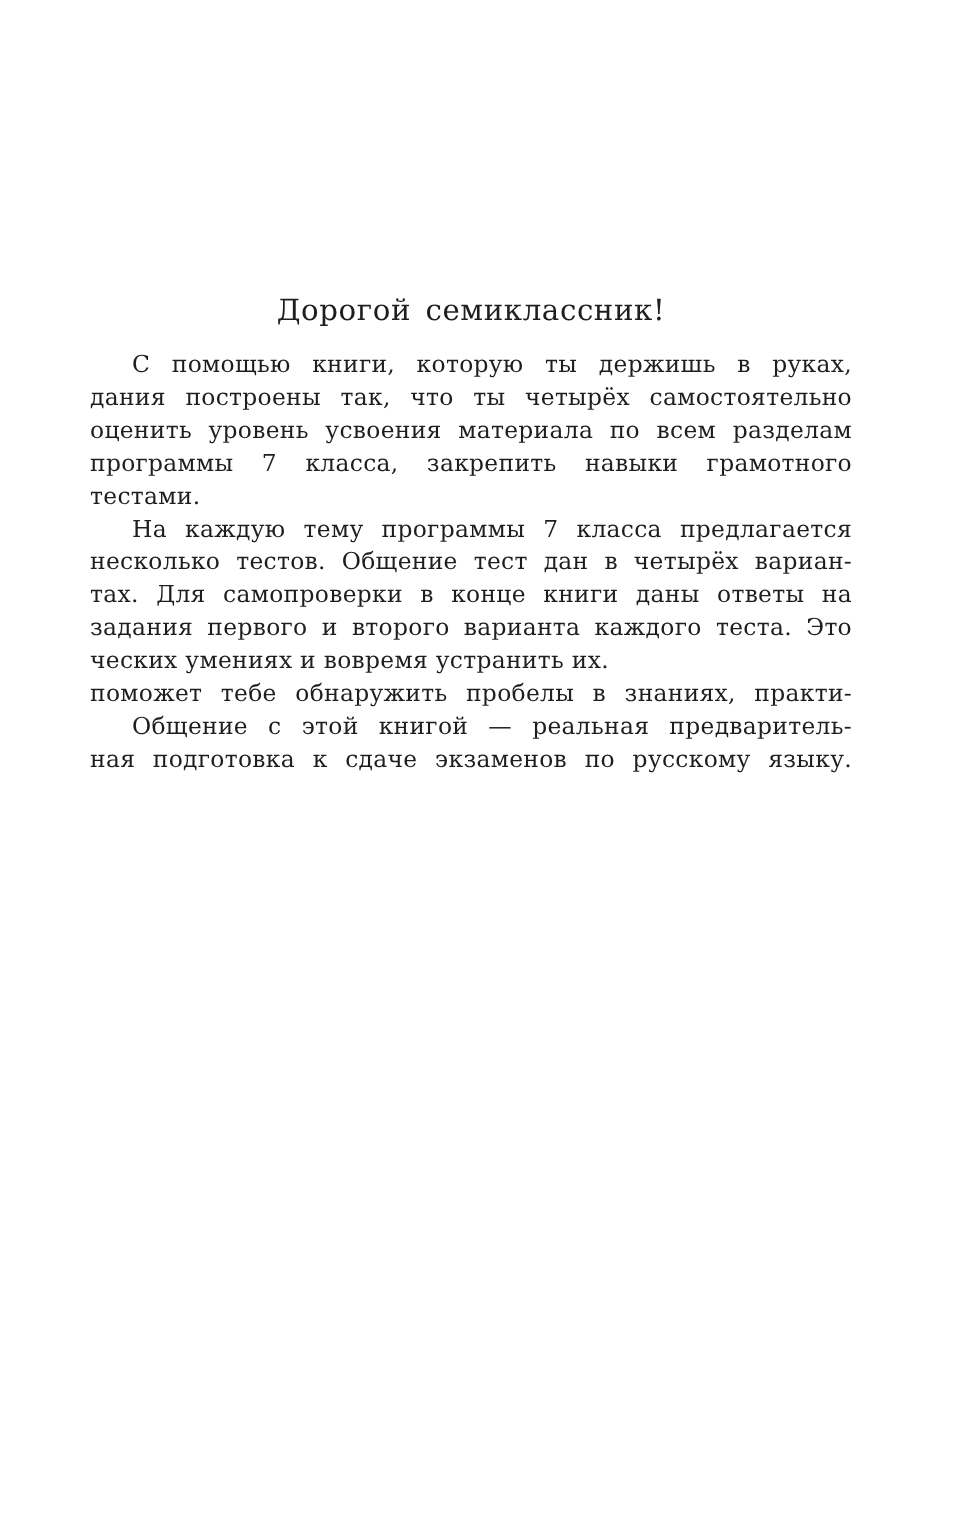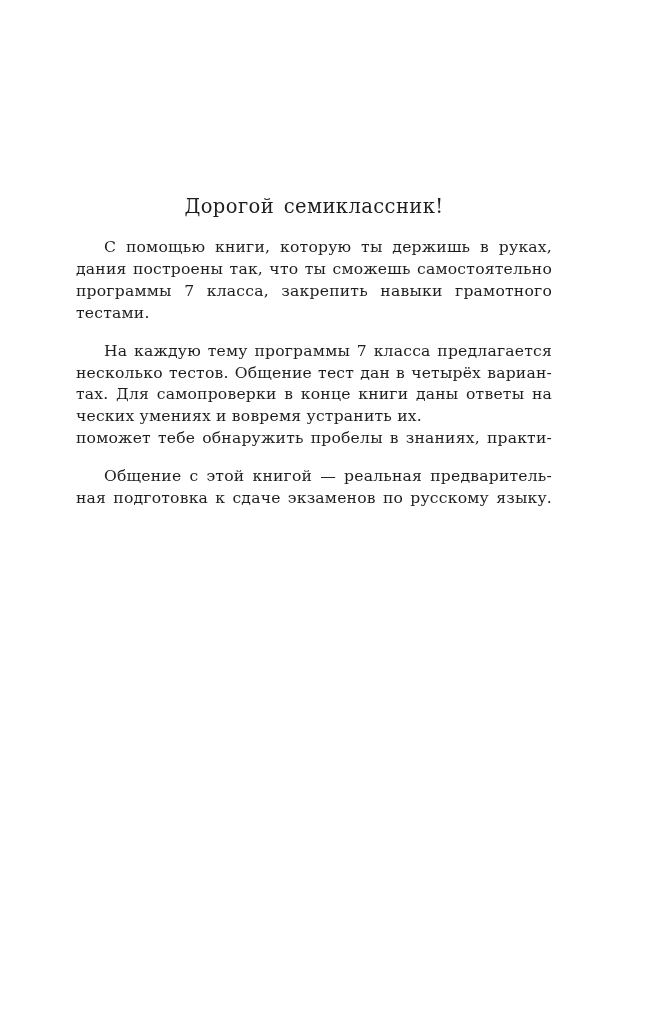--- a/index.html
+++ b/index.html
@@ -24,21 +24,21 @@
     .title {
       text-align: center;
       font-weight: normal;
       font-size: 19.5px;
       letter-spacing: 0.4px;
       word-spacing: 3px;
       margin: 0 0 12px 0;
       line-height: 28px;
     }
     .para {
-      margin: 16px;
+      margin: 0;
       font-size: 15.6px;
       line-height: 21.9px;
       text-align: justify;
       text-indent: 27px;
       letter-spacing: 0.2px;
     }
     .line {
       display: block;
       text-align: justify;
       text-align-last: justify;
@@ -52,29 +52,31 @@
     }
   </style>
 </head>
 <body>
 
 <div class="page">
   <h1 class="title">Дорогой семиклассник!</h1>
 
   <div class="para" style="text-indent:0">
     <span class="line indent">С помощью книги, которую ты держишь в руках,</span>
-    <span class="line">дания построены так, что ты сможешь самостоятельно</span>
+    <span class="line">дания построены так, что ты четырёх самостоятельно</span>
+    <span class="line">оценить уровень усвоения материала по всем разделам</span>
     <span class="line">программы 7 класса, закрепить навыки грамотного</span>
     <span class="line last">тестами.</span>
   </div>
 
   <div class="para" style="text-indent:0">
     <span class="line indent">На каждую тему программы 7 класса предлагается</span>
     <span class="line">несколько тестов. Общение тест дан в четырёх вариан-</span>
     <span class="line">тах. Для самопроверки в конце книги даны ответы на</span>
+    <span class="line">задания первого и второго варианта каждого теста. Это</span>
     <span class="line last">ческих умениях и вовремя устранить их.</span>
     <span class="line">поможет тебе обнаружить пробелы в знаниях, практи-</span>
   </div>
 
   <div class="para" style="text-indent:0">
     <span class="line indent">Общение с этой книгой — реальная предваритель-</span>
     <span class="line">ная подготовка к сдаче экзаменов по русскому языку.</span>
   </div>
 </div>
 

